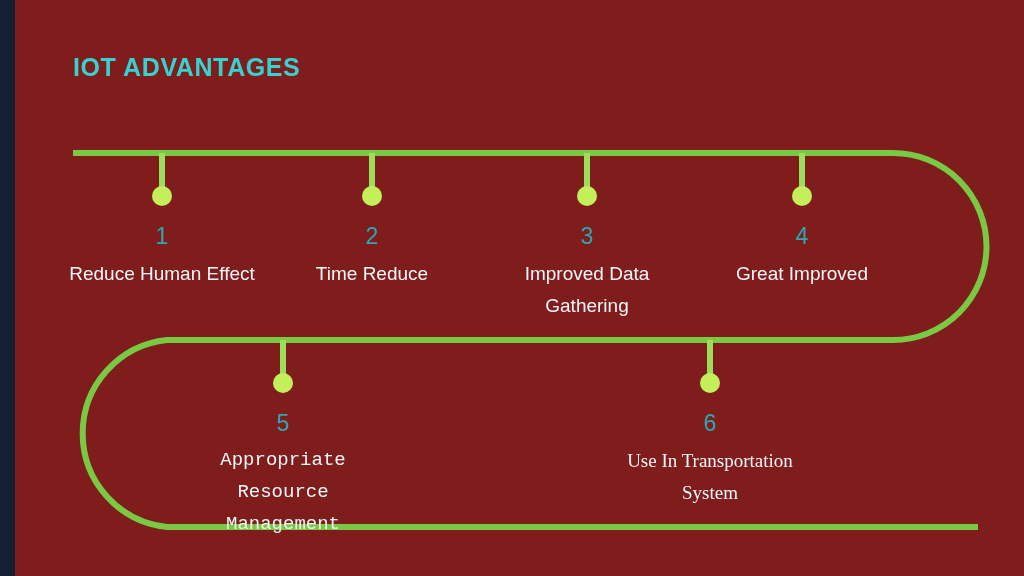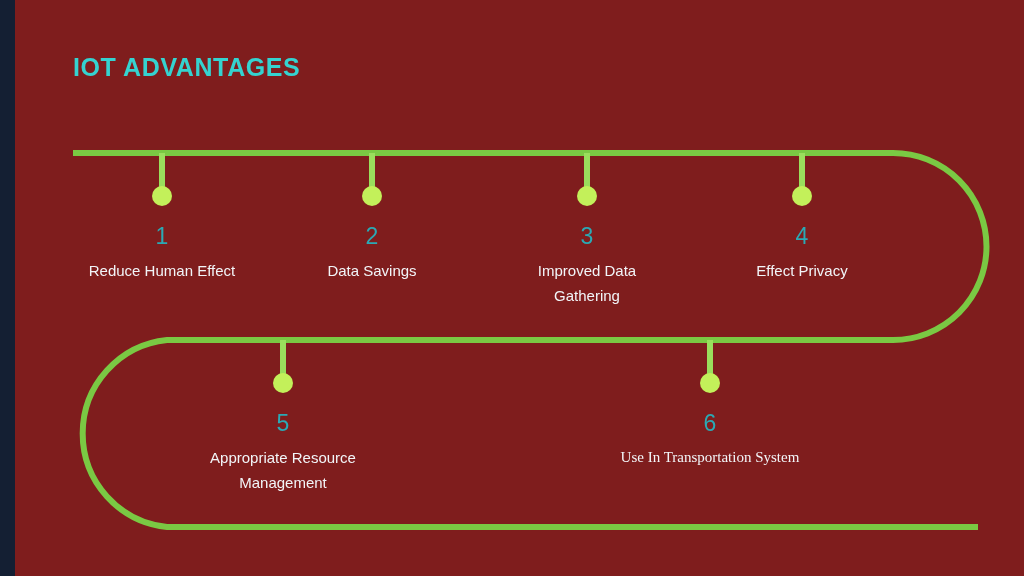--- a/index.html
+++ b/index.html
@@ -69,21 +69,21 @@
     font-size: 23px;
     font-weight: normal;
     color: #2ba9b4;
     line-height: 1;
   }
   .label {
     position: absolute;
     left: 0;
     width: 100%;
     text-align: center;
-    font-size: 15px;
+    font-size: 19px;
     color: #f2f5f8;
     line-height: 1.68;
   }
   .row-top .stem { top: 0px; height: 40px; }
   .row-top .dot  { top: 33px; }
   .row-top .num  { top: 72px; }
   .row-top .label{ top: 105px; }
   .row-bottom .stem { top: 0px; height: 40px; }
   .row-bottom .dot  { top: 33px; }
   .row-bottom .num  { top: 72px; }
@@ -104,42 +104,42 @@
     <div class="stem"></div>
     <div class="dot"></div>
     <div class="num">1</div>
     <div class="label">Reduce Human Effect</div>
   </div>
 
   <div class="node row-top" style="left:357px; top:153px;">
     <div class="stem"></div>
     <div class="dot"></div>
     <div class="num">2</div>
-    <div class="label">Data Savings</div>
+    <div class="label">Time Reduce</div>
   </div>
 
   <div class="node row-top" style="left:572px; top:153px;">
     <div class="stem"></div>
     <div class="dot"></div>
     <div class="num">3</div>
     <div class="label" style="width:150px; left:40px;text-align:center;">Improved Data Gathering</div>
   </div>
 
   <div class="node row-top" style="left:787px; top:153px;">
     <div class="stem"></div>
     <div class="dot"></div>
     <div class="num">4</div>
-    <div class="label">Effect Privacy</div>
+    <div class="label">Great Improved</div>
   </div>
 
   <div class="node row-bottom" style="left:268px; top:340px;">
     <div class="stem"></div>
     <div class="dot"></div>
     <div class="num">5</div>
-    <div class="label" style="width:180px; left:25px;">Appropriate Resource Management</div>
+    <div class="label" style="width:180px; left:25px;font-family:Liberation Mono, monospace;">Appropriate Resource Management</div>
   </div>
 
   <div class="node row-bottom" style="left:695px; top:340px;">
     <div class="stem"></div>
     <div class="dot"></div>
     <div class="num">6</div>
     <div class="label" style="width:180px; left:25px;font-family:Liberation Serif, serif;">Use In Transportation System</div>
   </div>
 
 </div>

